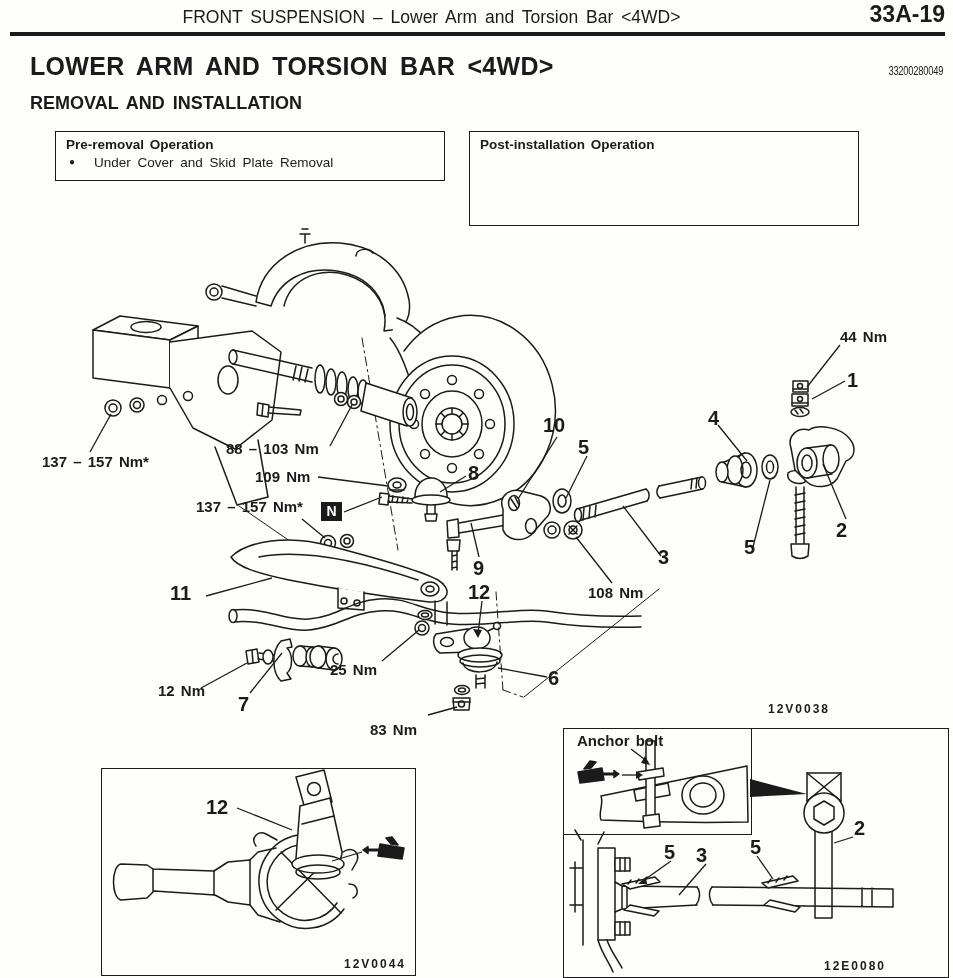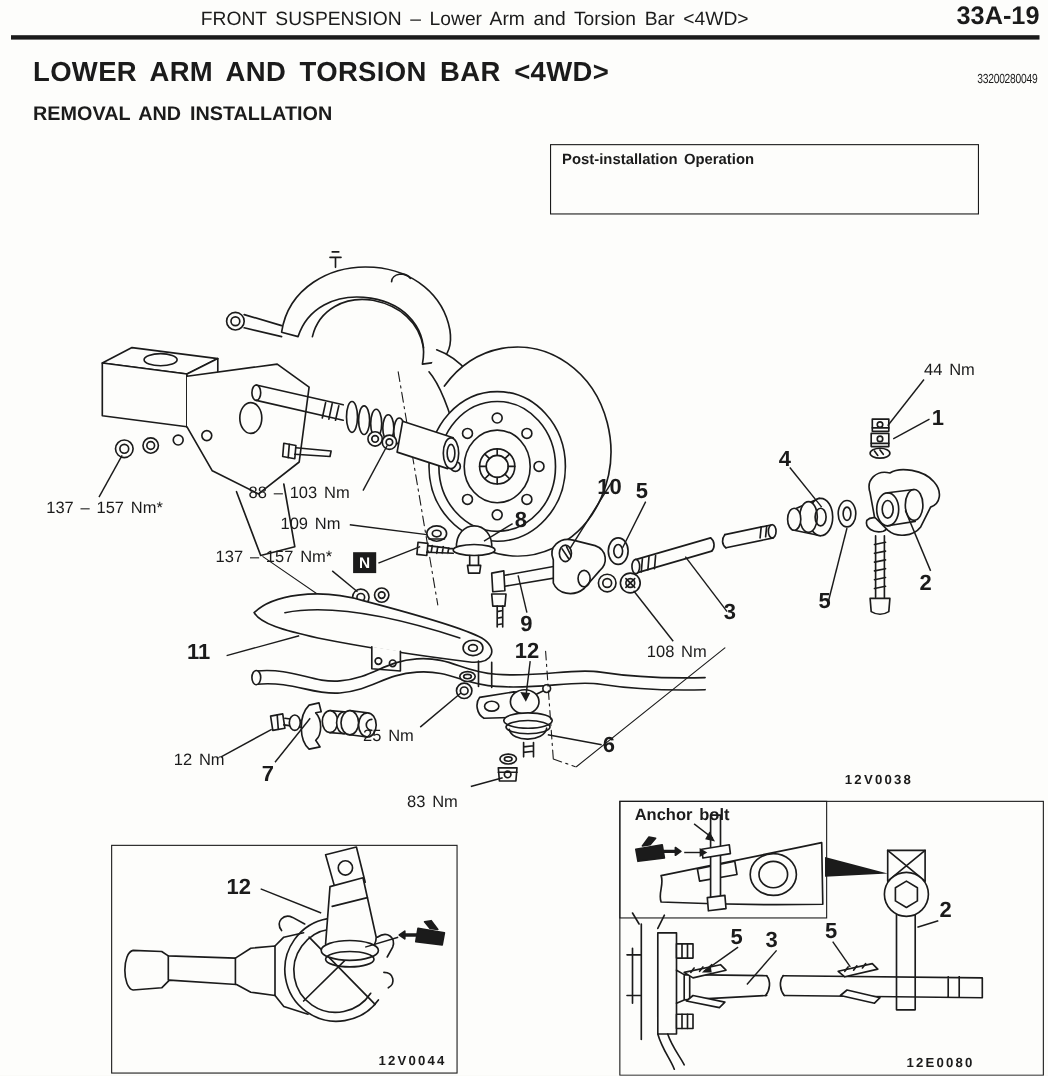--- a/index.html
+++ b/index.html
@@ -16,36 +16,36 @@
   .doc-title{position:absolute;top:52px;left:30px;font-size:25px;font-weight:700;
              letter-spacing:.3px;word-spacing:5px;white-space:nowrap;}
   .doc-code{position:absolute;top:64px;right:10px;font-size:12px;font-weight:400;
             transform:scaleX(.78);transform-origin:100% 50%;letter-spacing:-.3px;}
   .section-title{position:absolute;top:93px;left:30px;font-size:18px;font-weight:700;
                  word-spacing:3px;white-space:nowrap;}
   
   .op-box{position:absolute;border:1.6px solid var(--ink);padding:5px 10px 4px 10px;
           box-sizing:border-box;background:transparent;}
   .op-box.pre{left:55px;top:131px;width:390px;height:50px;}
-  .op-box.post{left:500px;top:131px;width:390px;height:64px;}
+  .op-box.post{left:469px;top:131px;width:390px;height:95px;}
   .op-title{font-size:13.5px;font-weight:700;word-spacing:2px;line-height:1.25;}
   .op-box ul{margin:1px 0 0 0;padding:0;list-style:none;}
   .op-box li{position:relative;font-size:13.5px;line-height:1.22;word-spacing:3px;
              padding-left:28px;max-width:314px;}
   .op-box li::before{content:"●";position:absolute;left:3px;top:1px;font-size:10px;}
   
   .art{position:absolute;left:0;top:0;z-index:1;}
   .inset{position:absolute;border:1.7px solid var(--ink);z-index:3;background:transparent;}
   .inset.left{left:101px;top:768px;width:313px;height:206px;}
   .inset.right{left:563px;top:728px;width:384px;height:248px;}
   .inner-box{position:absolute;left:563px;top:728px;width:187px;height:105px;
              border:1.7px solid var(--ink);z-index:3;}
   .labels{position:absolute;left:0;top:0;width:953px;height:978px;z-index:4;pointer-events:none;}
   .lbl{position:absolute;white-space:nowrap;color:var(--ink);}
-  .lbl-torque{font-size:15px;font-weight:400;word-spacing:2px;}
+  .lbl-torque{font-size:15px;font-weight:700;word-spacing:2px;}
   .lbl-callout{font-size:20px;font-weight:700;}
   .note-box{position:absolute;left:321px;top:502px;width:21px;height:19px;background:var(--ink);
             color:#fff;font-size:14px;font-weight:700;text-align:center;line-height:19px;z-index:4;}
   .fig-code{position:absolute;font-size:12px;font-weight:700;letter-spacing:2px;z-index:5;}
   .fig-code.main{left:768px;top:702px;}
   .fig-code.bj{left:344px;top:957px;}
   .fig-code.an{left:824px;top:959px;}
   .caption{position:absolute;left:577px;top:732px;font-size:15px;font-weight:700;
            word-spacing:2px;z-index:5;}
 </style>
@@ -55,20 +55,26 @@
 <div class="page">
 
   <div class="hdr-title">FRONT SUSPENSION – Lower Arm and Torsion Bar &lt;4WD&gt;</div>
   <div class="hdr-page">33A-19</div>
   <div class="hdr-rule"></div>
 
   <h1 class="doc-title" style="margin:0">LOWER ARM AND TORSION BAR &lt;4WD&gt;</h1>
   <div class="doc-code">33200280049</div>
   <h2 class="section-title" style="margin:0">REMOVAL AND INSTALLATION</h2>
 
+  <div class="op-box pre">
+    <div class="op-title">Pre-removal Operation</div>
+    <ul>
+        <li>Under Cover and Skid Plate Removal</li>
+      </ul>
+  </div>
   <div class="op-box post">
     <div class="op-title">Post-installation Operation</div>
   </div>
 
   <svg class="art" width="953" height="978" viewBox="0 0 953 978">
     <defs>
       <g id="gun">
         <path d="M0,6 L24,2 L26,14 L2,17 Z" fill="#1b1b1b"></path>
         <path d="M6,3 L12,-5 L18,-4 L13,2 Z" fill="#1b1b1b"></path>
         <path d="M25,8 L36,8" stroke="#1b1b1b" stroke-width="3" fill="none"></path>
@@ -369,21 +375,21 @@
   <div class="inset left"></div>
   <div class="inset right"></div>
   <div class="inner-box"></div>
 
   <div class="labels">
       <div class="lbl lbl-torque" style="left: 840px; top: 328px;">44 Nm</div>
       <div class="lbl lbl-callout" style="left: 847px; top: 369px;">1</div>
       <div class="lbl lbl-callout" style="left: 708px; top: 407px;">4</div>
       <div class="lbl lbl-callout" style="left: 744px; top: 536px;">5</div>
       <div class="lbl lbl-callout" style="left: 836px; top: 519px;">2</div>
-      <div class="lbl lbl-callout" style="left: 543px; top: 432px;">10</div>
+      <div class="lbl lbl-callout" style="left: 543px; top: 414px;">10</div>
       <div class="lbl lbl-callout" style="left: 578px; top: 436px;">5</div>
       <div class="lbl lbl-callout" style="left: 468px; top: 462px;">8</div>
       <div class="lbl lbl-callout" style="left: 658px; top: 546px;">3</div>
       <div class="lbl lbl-torque" style="left: 588px; top: 584px;">108 Nm</div>
       <div class="lbl lbl-callout" style="left: 473px; top: 557px;">9</div>
       <div class="lbl lbl-callout" style="left: 468px; top: 581px;">12</div>
       <div class="lbl lbl-callout" style="left: 170px; top: 582px;">11</div>
       <div class="lbl lbl-callout" style="left: 548px; top: 667px;">6</div>
       <div class="lbl lbl-callout" style="left: 238px; top: 693px;">7</div>
       <div class="lbl lbl-torque" style="left: 158px; top: 682px;">12 Nm</div>

